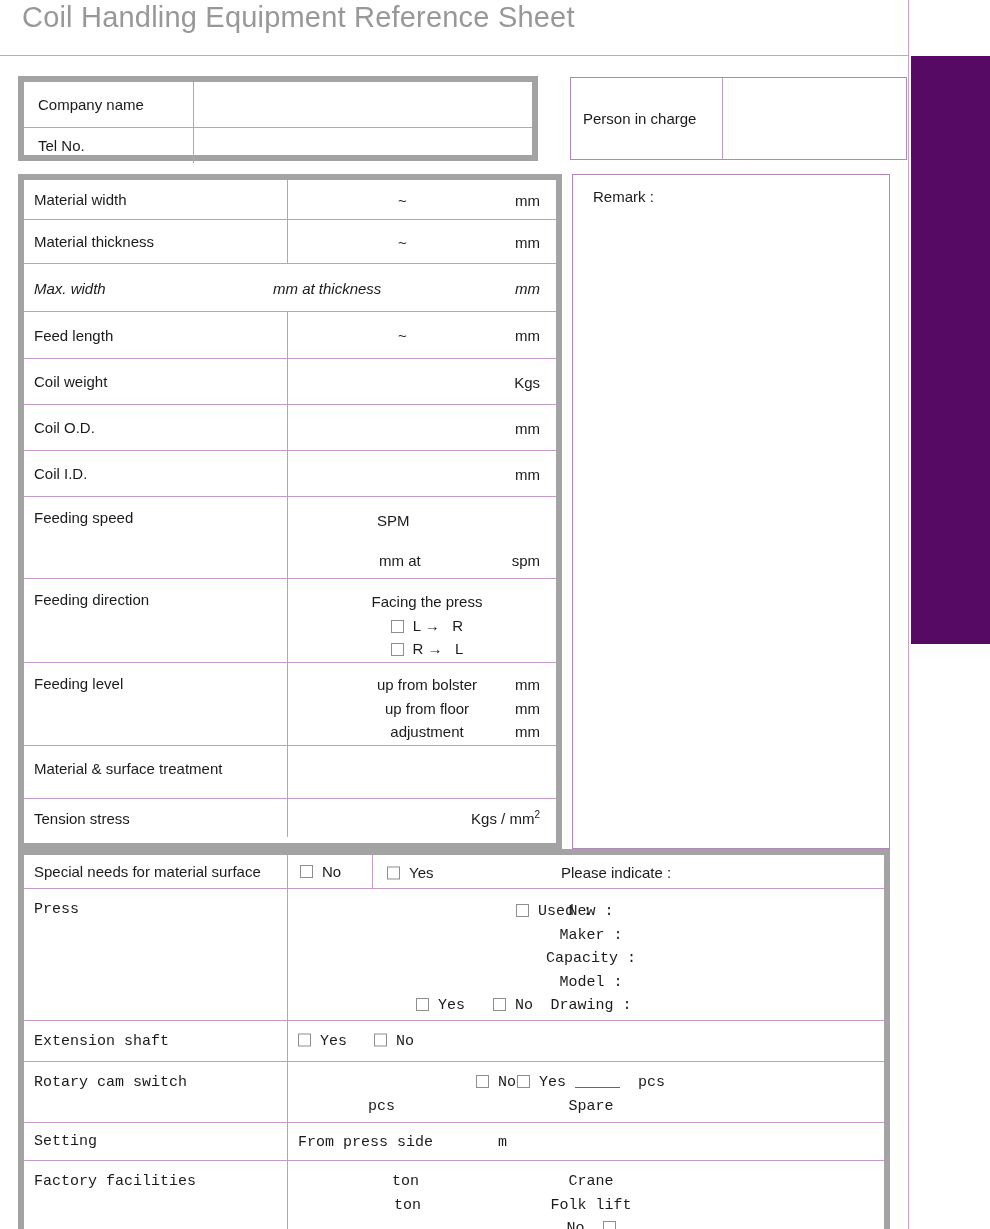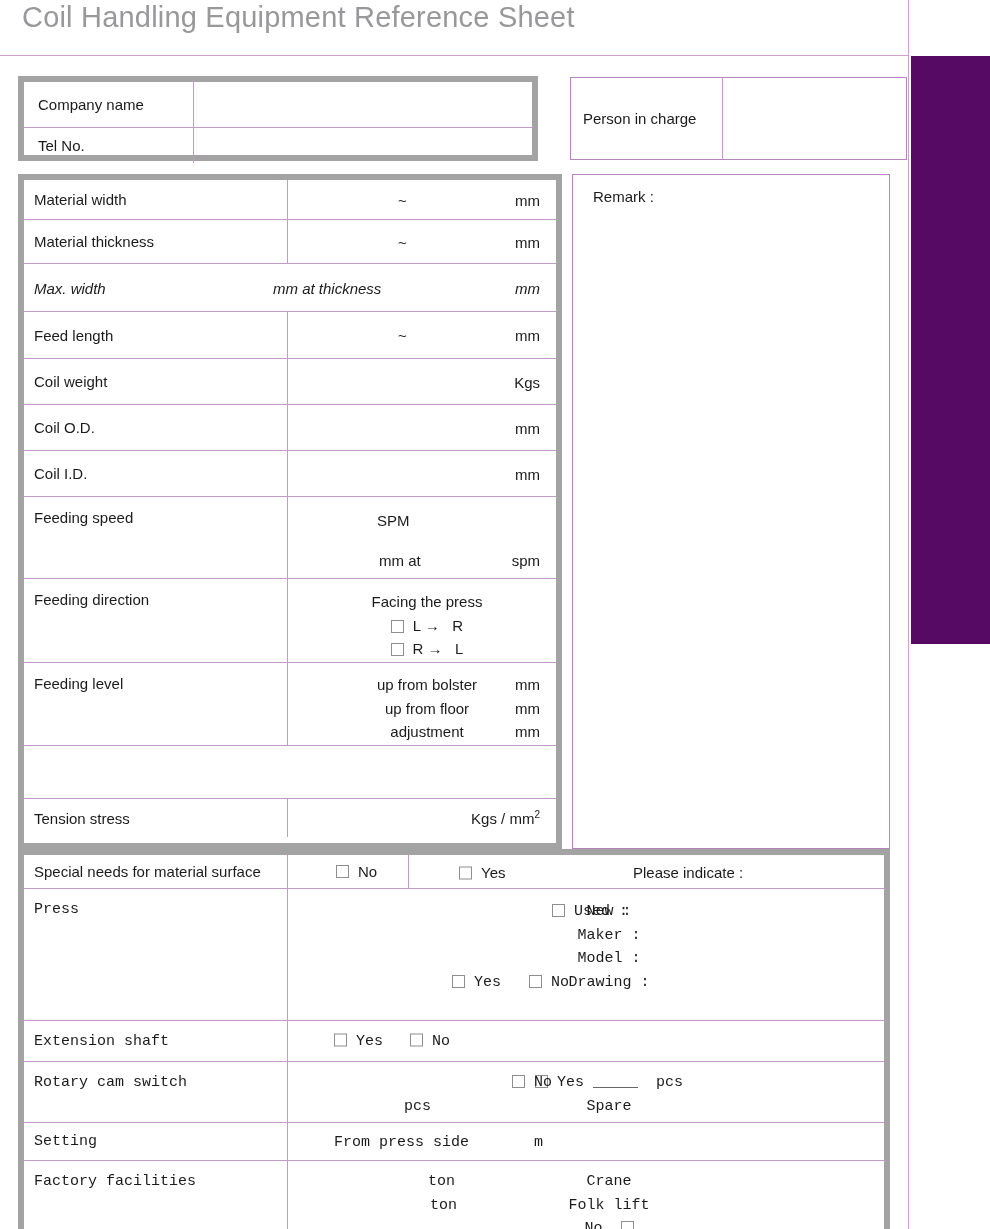--- a/index.html
+++ b/index.html
@@ -51,21 +51,21 @@
   .cb { display:inline-block; width:13px; height:13px; box-sizing:border-box;
         border:1.5px solid #8e8e8e; background:#fff; vertical-align:-2px; margin-right:9px; }
   .pre { white-space:pre; }
 
   
   .remark-box { left:572px; top:174px; width:318px; height:675px; border-width:1px; border-color:#b286ba; }
   .remark-label { padding:13px 0 0 20px; }
 
   
   .lower-box { left:18px; top:849px; width:872px; height:381px; border-bottom:none; }
-  .lrow { display:flex; box-sizing:border-box; position:relative;gap:36px; }
+  .lrow { display:flex; box-sizing:border-box; position:relative; }
   .lrow + .lrow { border-top:1px solid #c49ac8;font-family:Liberation Mono, monospace; }
   sup { font-size:10px; }
 </style>
 </head>
 <body>
 
 <div class="page">
 
   <div class="title">Coil Handling Equipment Reference Sheet</div>
   <div class="title-rule"></div>
@@ -179,20 +179,21 @@
           <span class="u-r">mm</span>
         </div>
         <div class="line">
           <span>adjustment</span>
           <span class="u-r">mm</span>
         </div>
       </div>
     </div>
 
     <div class="srow" style="height:53px">
+      <div class="lcell" style="align-items:flex-start;padding-top:14px">Material &amp; surface treatment</div>
       <div class="ccell"></div>
     </div>
 
     <div class="srow" style="height:39px">
       <div class="lcell">Tension stress</div>
       <div class="ccell">
         <span class="unit-r"><span>Kgs / mm</span><sup>2</sup></span>
       </div>
     </div>
 
@@ -217,20 +218,21 @@
     </div>
 
     <div class="lrow" style="height:132px">
       <div class="lcell top">Press</div>
       <div class="ccell" style="padding-top:11px">
         <div class="line">
           <span>New :</span>
           <span style="position:absolute;left:228px;top:0"><span class="cb"></span><span>Used :</span></span>
         </div>
         <div class="line"><span>Maker :</span></div>
+        <div class="line"><span>Capacity :</span></div>
         <div class="line"><span>Model :</span></div>
         <div class="line">
           <span>Drawing :</span>
           <span style="position:absolute;left:128px;top:0"><span class="cb"></span><span>Yes</span></span>
           <span style="position:absolute;left:205px;top:0"><span class="cb"></span><span>No</span></span>
         </div>
       </div>
     </div>
 
     <div class="lrow" style="height:41px">

